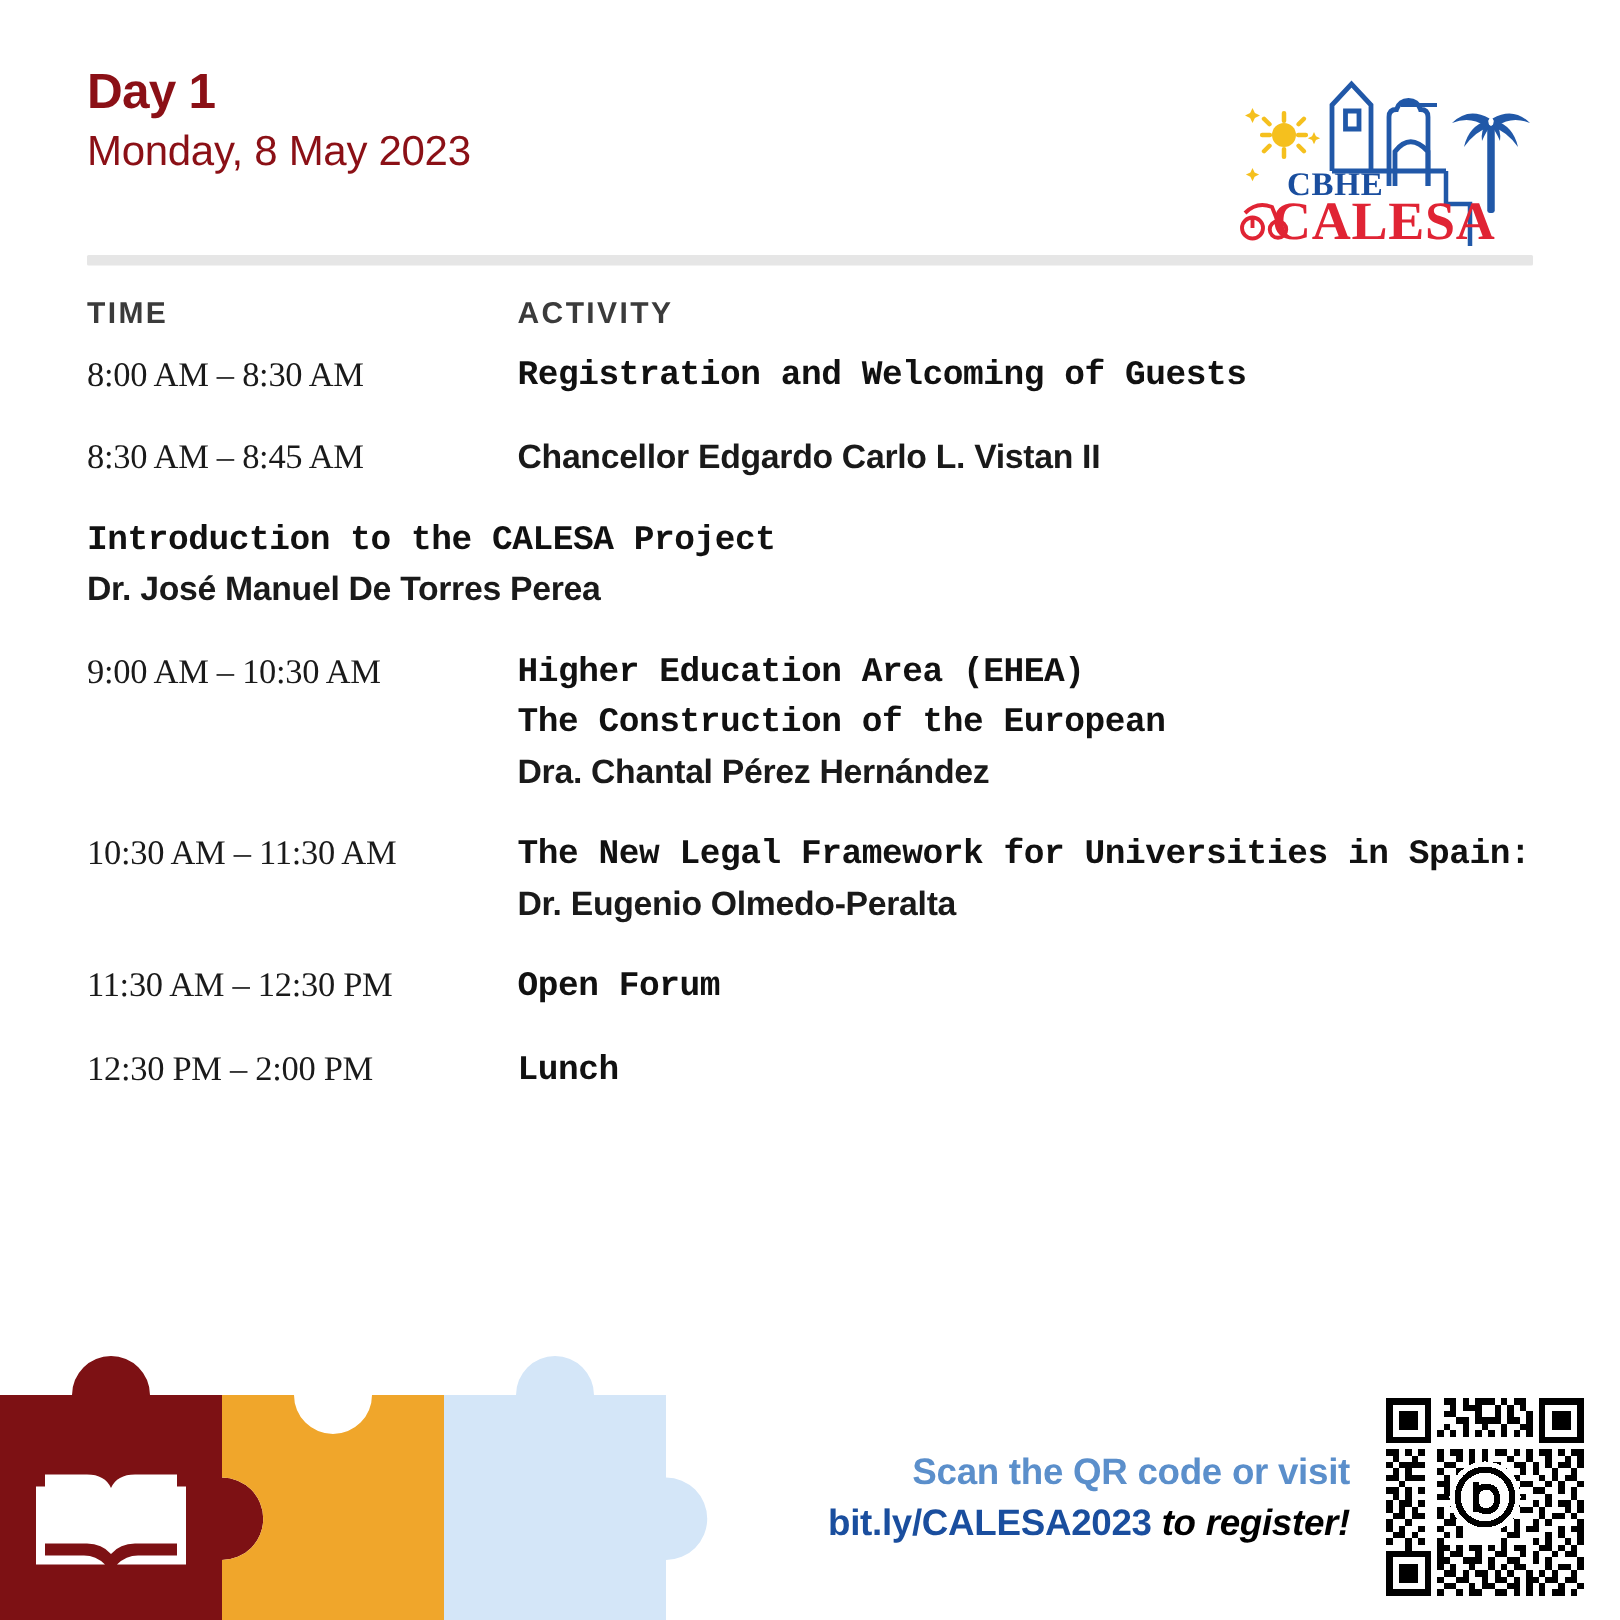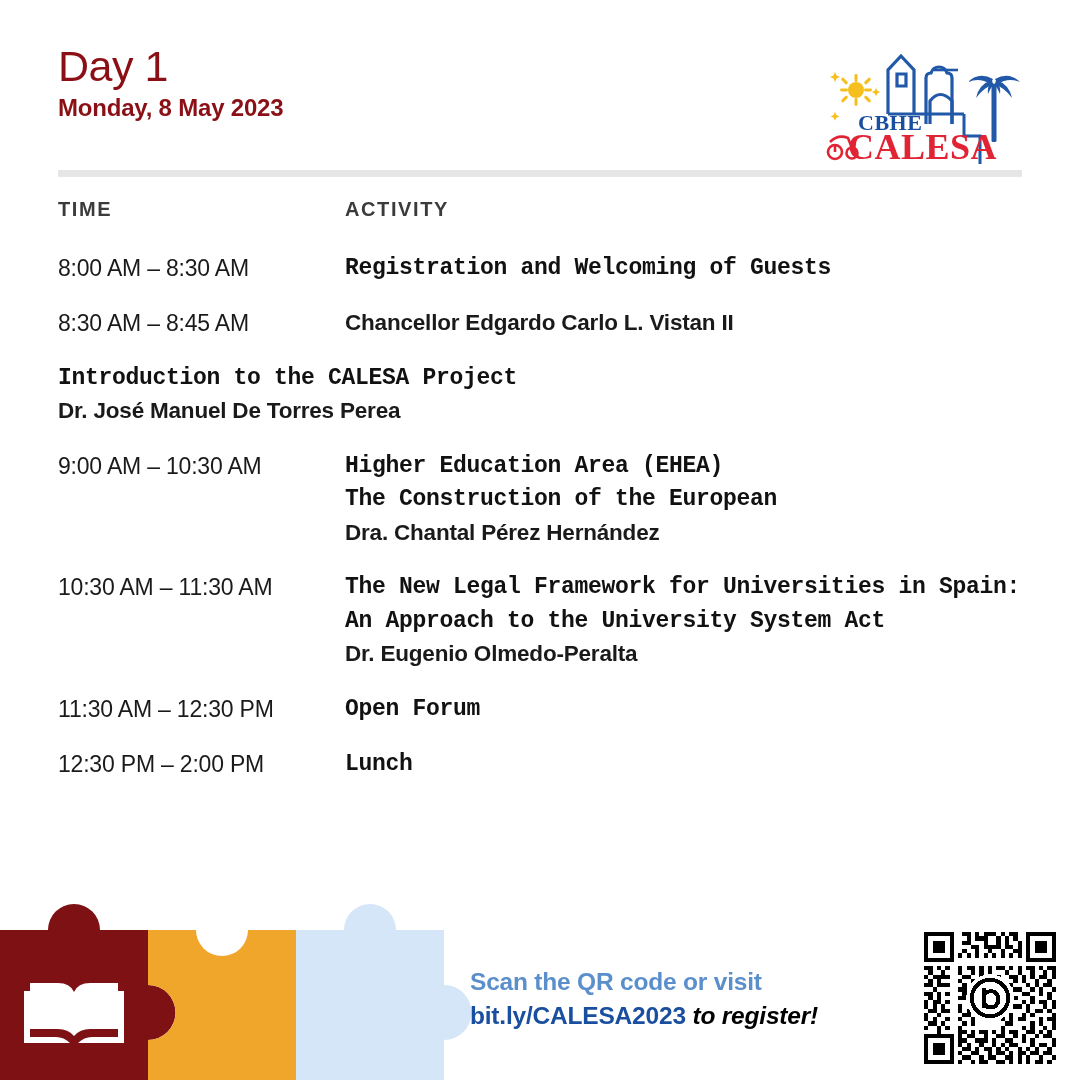--- a/index.html
+++ b/index.html
@@ -18,30 +18,30 @@
 
   
   .header {
     position: absolute;
     left: 58px;
     top: 44px;
     right: 58px;
     height: 110px;
   }
   .day-title {
-    font-size: 43px;
-    font-weight: normal;
+    font-size: 33px;
+    font-weight: bold;
     color: #8B1016;
     letter-spacing: -0.5px;
     line-height: 1.05;
     margin: 0;
   }
   .day-date {
-    font-size: 24px;
-    font-weight: bold;
+    font-size: 28px;
+    font-weight: normal;
     color: #8B1016;
     letter-spacing: -0.2px;
     line-height: 1.25;
     margin: 4px 0 0 0;
   }
 
   .logo {
     position: absolute;
     right: 0px;
     top: 2px;
@@ -63,21 +63,21 @@
 
   
   .schedule {
     position: absolute;
     left: 58px;
     top: 198px;
     width: 980px;
   }
   .sched-head {
     display: flex;
-    margin-bottom: 31px;
+    margin-bottom: 13px;
   }
   .col-time { width: 287px; flex: 0 0 287px; }
   .col-act  { flex: 1 1 auto; }
 
   .head-label {
     font-size: 20px;
     font-weight: bold;
     letter-spacing: 1.6px;
     color: #3B3B3B;
     text-transform: uppercase;
@@ -89,20 +89,21 @@
   }
   .row:last-child { margin-bottom: 0; }
 
   .time {
     font-size: 23px;
     font-weight: 400;
     color: #1A1A1A;
     line-height: 1.42;
     letter-spacing: -0.2px;
     white-space: nowrap;
+    font-family: Liberation Serif, serif;
   }
   .activity-title {
     font-size: 23px;
     font-weight: bold;
     color: #111111;
     line-height: 1.45;
     letter-spacing: -0.3px;
     font-family: Liberation Mono, monospace;
   }
   .activity-title .ln { display: block; }
@@ -129,21 +130,21 @@
     width: 500px;
     height: 185px;
   }
   .puzzle svg { display: block; width: 500px; height: 185px; }
 
   .cta {
     position: absolute;
     left: 470px;
     bottom: 48px;
     width: 430px;
-    text-align: left;
+    text-align: right;
     font-size: 24.5px;
     font-weight: bold;
     line-height: 1.36;
     letter-spacing: -0.2px;
   }
   .cta-line1 { color: #5B8FCB; display: block; }
   .cta-line2 { display: block; }
   .cta-url   { color: #1A4E9E; }
   .cta-tail  { color: #000000; font-style: italic; }
 
@@ -254,21 +255,20 @@
             <span class="ln">The Construction of the European</span>
           </div>
           <div class="activity-speaker">Dra. Chantal Pérez Hernández</div>
         </div>
       </div>
       <div class="row">
         <div class="col-time time">10:30 AM – 11:30 AM</div>
         <div class="col-act">
           <div class="activity-title">
             <span class="ln">The New Legal Framework for Universities in Spain:</span>
-            <span class="ln">An Approach to the University System Act</span>
           </div>
           <div class="activity-speaker">Dr. Eugenio Olmedo-Peralta</div>
         </div>
       </div>
       <div class="row">
         <div class="col-time time">11:30 AM – 12:30 PM</div>
         <div class="col-act">
           <div class="activity-title">
             <span class="ln">Open Forum</span>
           </div>

